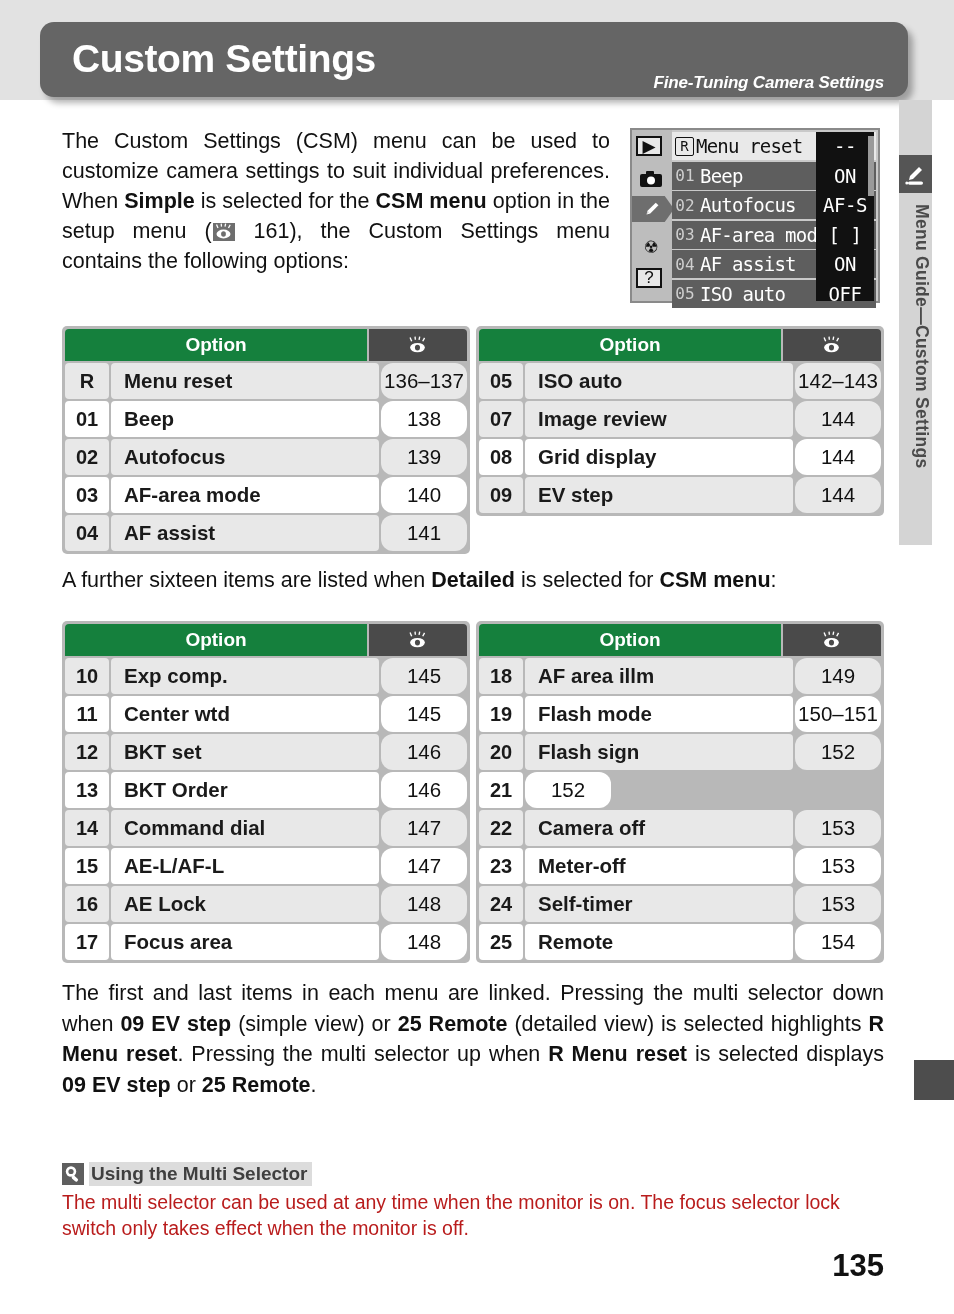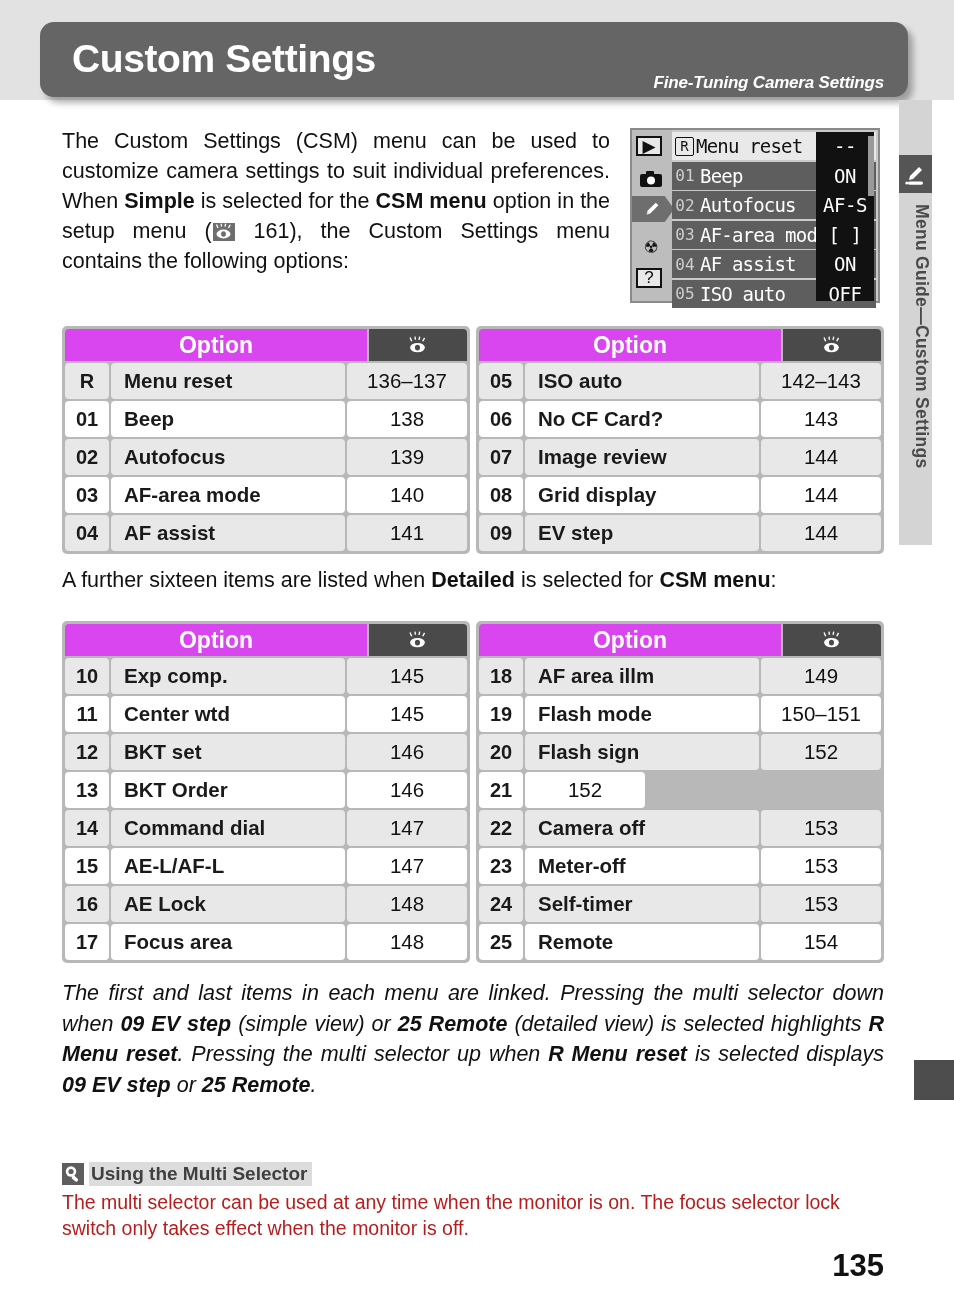--- a/index.html
+++ b/index.html
@@ -106,21 +106,20 @@
     line-height: 30px;
     color: #111;
   }
   .para-mid {
     left: 62px; top: 565px; width: 820px;
   }
   .para-bot {
     left: 62px; top: 978px; width: 822px;
     text-align: justify;
     line-height: 30.5px;
-    font-style: italic;
   }
 
   
   .eye-ico {
     display: inline-block;
     width: 22px; height: 18px;
     background: #6e6e6e;
     vertical-align: -3px;
     position: relative;
     margin: 0 1px;
@@ -239,24 +238,24 @@
     box-sizing: border-box;
     width: 408px;
   }
   .tbl-head {
     display: flex;
     height: 32px;
     margin-bottom: 2px;
   }
   .tbl-head .h-opt {
     flex: 1;
-    background: #d946ef;
+    background: #15803d;
     border-radius: 4px 0 0 0;
     color: #fff;
-    font-size: 23px;
+    font-size: 19px;
     font-weight: bold;
     display: flex;
     align-items: center;
     justify-content: center;
     text-align: center;
   }
   .tbl-head .h-pg {
     width: 98px;
     margin-left: 2px;
     background: #4a4a4a;
@@ -284,27 +283,27 @@
     flex: 1;
     margin-left: 2px;
     display: flex;
     align-items: center;
     padding-left: 13px;
     font-size: 20.5px;
     font-weight: bold;
     border-radius: 4px;
   }
   .c-pg {
-    width: 120px;
+    width: 86px;
     margin-left: 2px;
     display: flex;
     align-items: center;
     justify-content: center;
     font-size: 20.5px;
-    border-radius: 4px;
+    border-radius: 12px;
     color: #111;
   }
   .trow.sh .c-num, .trow.sh .c-name, .trow.sh .c-pg { background: #e8e8e8; }
   .trow.wh .c-num, .trow.wh .c-name, .trow.wh .c-pg { background: #ffffff; }
 
   
   .note {
     position: absolute;
     left: 62px; top: 1162px;
     width: 822px;
@@ -490,25 +489,20 @@
           <ellipse cx="10.5" cy="11" rx="7" ry="4.4" fill="#ffffff"></ellipse>
           <ellipse cx="10.5" cy="11" rx="2.4" ry="2.7" fill="#4a4a4a"></ellipse>
         </svg>
     </div>
   </div>
 <div class="trow sh">
       <div class="c-num">05</div>
       <div class="c-name">ISO auto</div>
       <div class="c-pg">142–143</div>
     </div>
-    <div class="trow wh">
-      <div class="c-num">06</div>
-      <div class="c-name">No CF Card?</div>
-      <div class="c-pg">143</div>
-    </div>
     <div class="trow sh">
       <div class="c-num">07</div>
       <div class="c-name">Image review</div>
       <div class="c-pg">144</div>
     </div>
     <div class="trow wh">
       <div class="c-num">08</div>
       <div class="c-name">Grid display</div>
       <div class="c-pg">144</div>
     </div>

